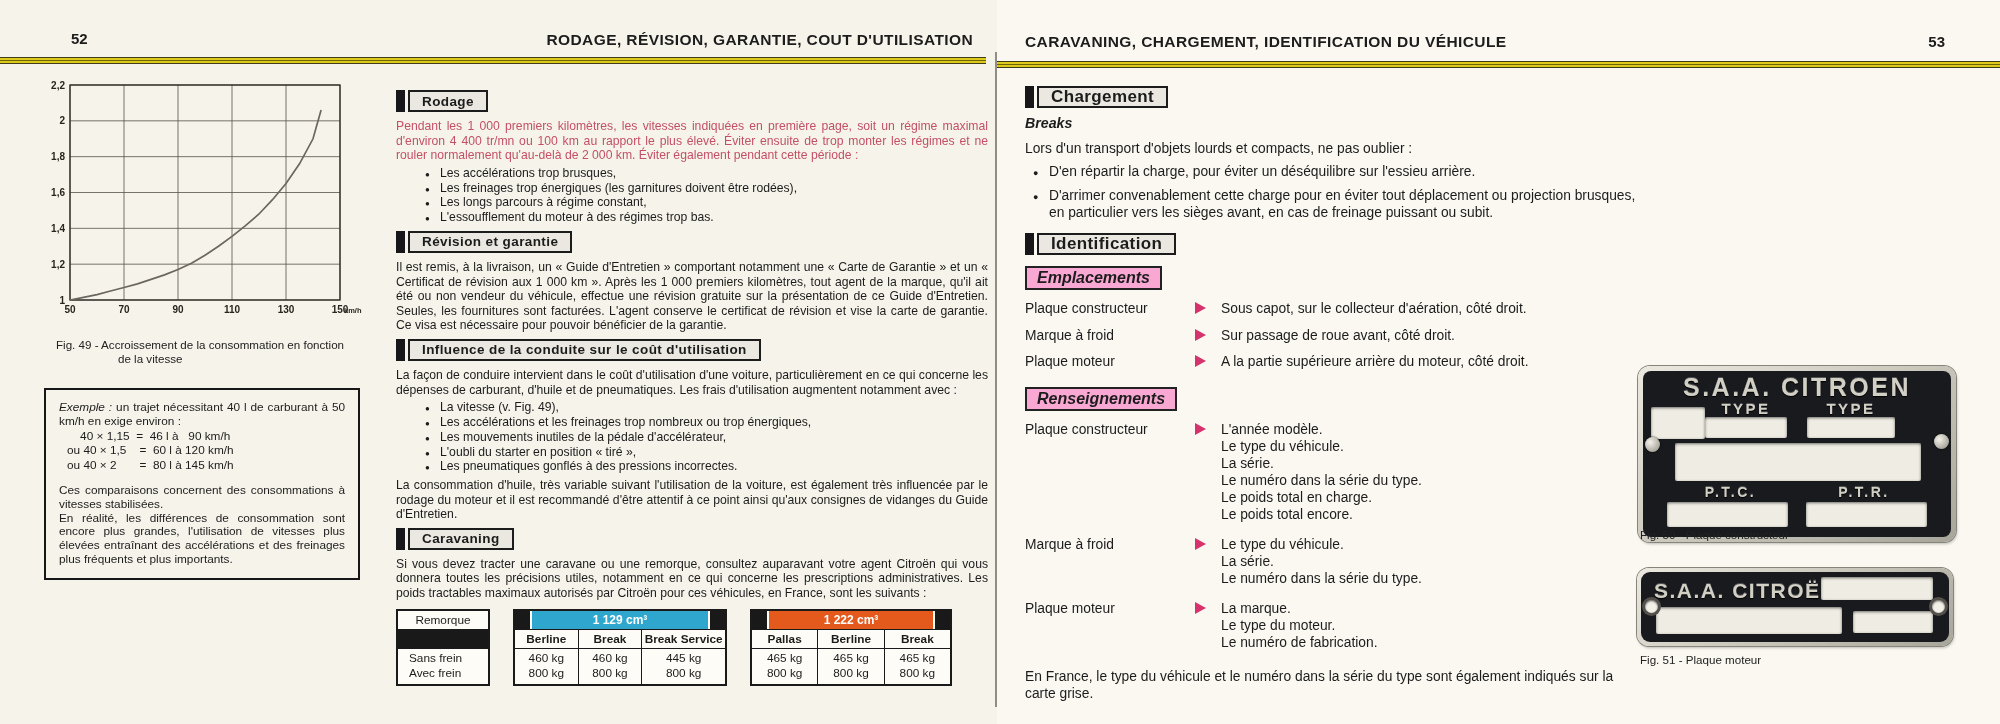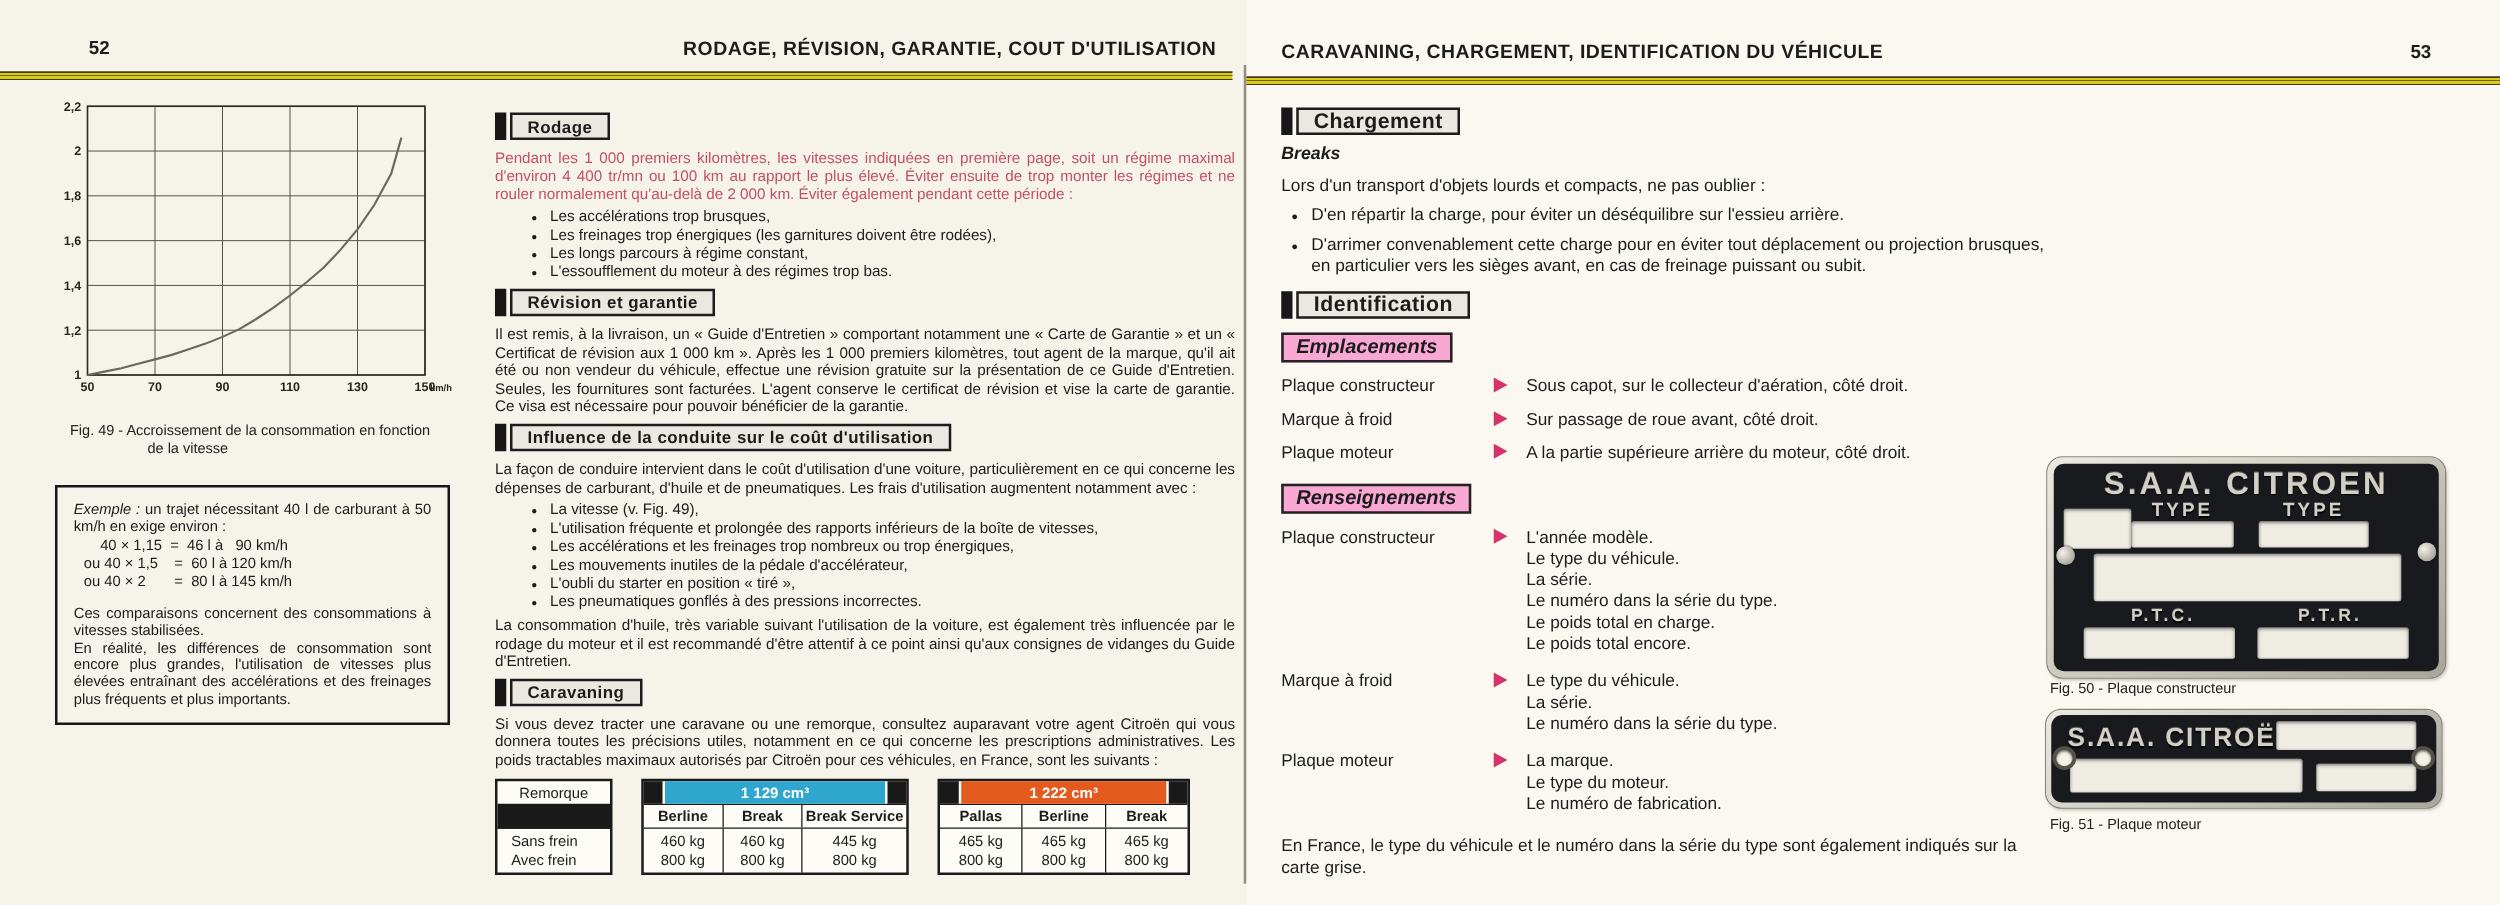--- a/index.html
+++ b/index.html
@@ -127,21 +127,21 @@
   .plate51 .plate-inner{inset:4px;border-radius:9px;}
   .p51-title{left:13px;top:7px;font-size:21px;letter-spacing:1.5px;}
   .f51-tr{right:16px;top:5px;width:112px;height:23px;}
   .f51-bl{left:15px;top:35px;width:186px;height:27px;}
   .f51-br{right:16px;top:39px;width:80px;height:22px;}
   .hole{position:absolute;width:13px;height:13px;border-radius:50%;background:#f3f0e7;
     box-shadow:inset 0 1px 2px rgba(0,0,0,.6), 0 0 0 3px #54514a;}
   .hole-l{left:4px;top:28px;}
   .hole-r{right:4px;top:28px;}
   .fig-cap{position:absolute;font-size:11.6px;color:#222;white-space:nowrap;}
-  .cap50{left:643px;top:544px;}
+  .cap50{left:643px;top:528px;}
   .cap51{left:643px;top:653px;}
 </style>
 </head>
 <body>
 
 <div class="corner-artifact"></div>
 
 <div class="page page-left">
   <div class="pageno pageno-left">52</div>
   <div class="page-title pt-left">RODAGE, RÉVISION, GARANTIE, COUT D'UTILISATION</div>
@@ -214,21 +214,20 @@
     </div>
     <p class="body just">Il est remis, à la livraison, un « Guide d'Entretien » comportant notamment une « Carte de Garantie » et un « Certificat de révision aux 1 000 km ». Après les 1 000 premiers kilomètres, tout agent de la marque, qu'il ait été ou non vendeur du véhicule, effectue une révision gratuite sur la présentation de ce Guide d'Entretien. Seules, les fournitures sont facturées. L'agent conserve le certificat de révision et vise la carte de garantie. Ce visa est nécessaire pour pouvoir bénéficier de la garantie.</p>
 
     <div class="sec-head">
       <span class="sec-bar"></span>
       <span class="sec-box">Influence de la conduite sur le coût d'utilisation</span>
     </div>
     <p class="body just">La façon de conduire intervient dans le coût d'utilisation d'une voiture, particulièrement en ce qui concerne les dépenses de carburant, d'huile et de pneumatiques. Les frais d'utilisation augmentent notamment avec :</p>
     <ul class="bullets">
       <li>La vitesse (v. Fig. 49),</li>
-      <li>L'utilisation fréquente et prolongée des rapports inférieurs de la boîte de vitesses,</li>
       <li>Les accélérations et les freinages trop nombreux ou trop énergiques,</li>
       <li>Les mouvements inutiles de la pédale d'accélérateur,</li>
       <li>L'oubli du starter en position « tiré »,</li>
       <li>Les pneumatiques gonflés à des pressions incorrectes.</li>
     </ul>
     <p class="body just">La consommation d'huile, très variable suivant l'utilisation de la voiture, est également très influencée par le rodage du moteur et il est recommandé d'être attentif à ce point ainsi qu'aux consignes de vidanges du Guide d'Entretien.</p>
 
     <div class="sec-head">
       <span class="sec-bar"></span>
       <span class="sec-box">Caravaning</span>

